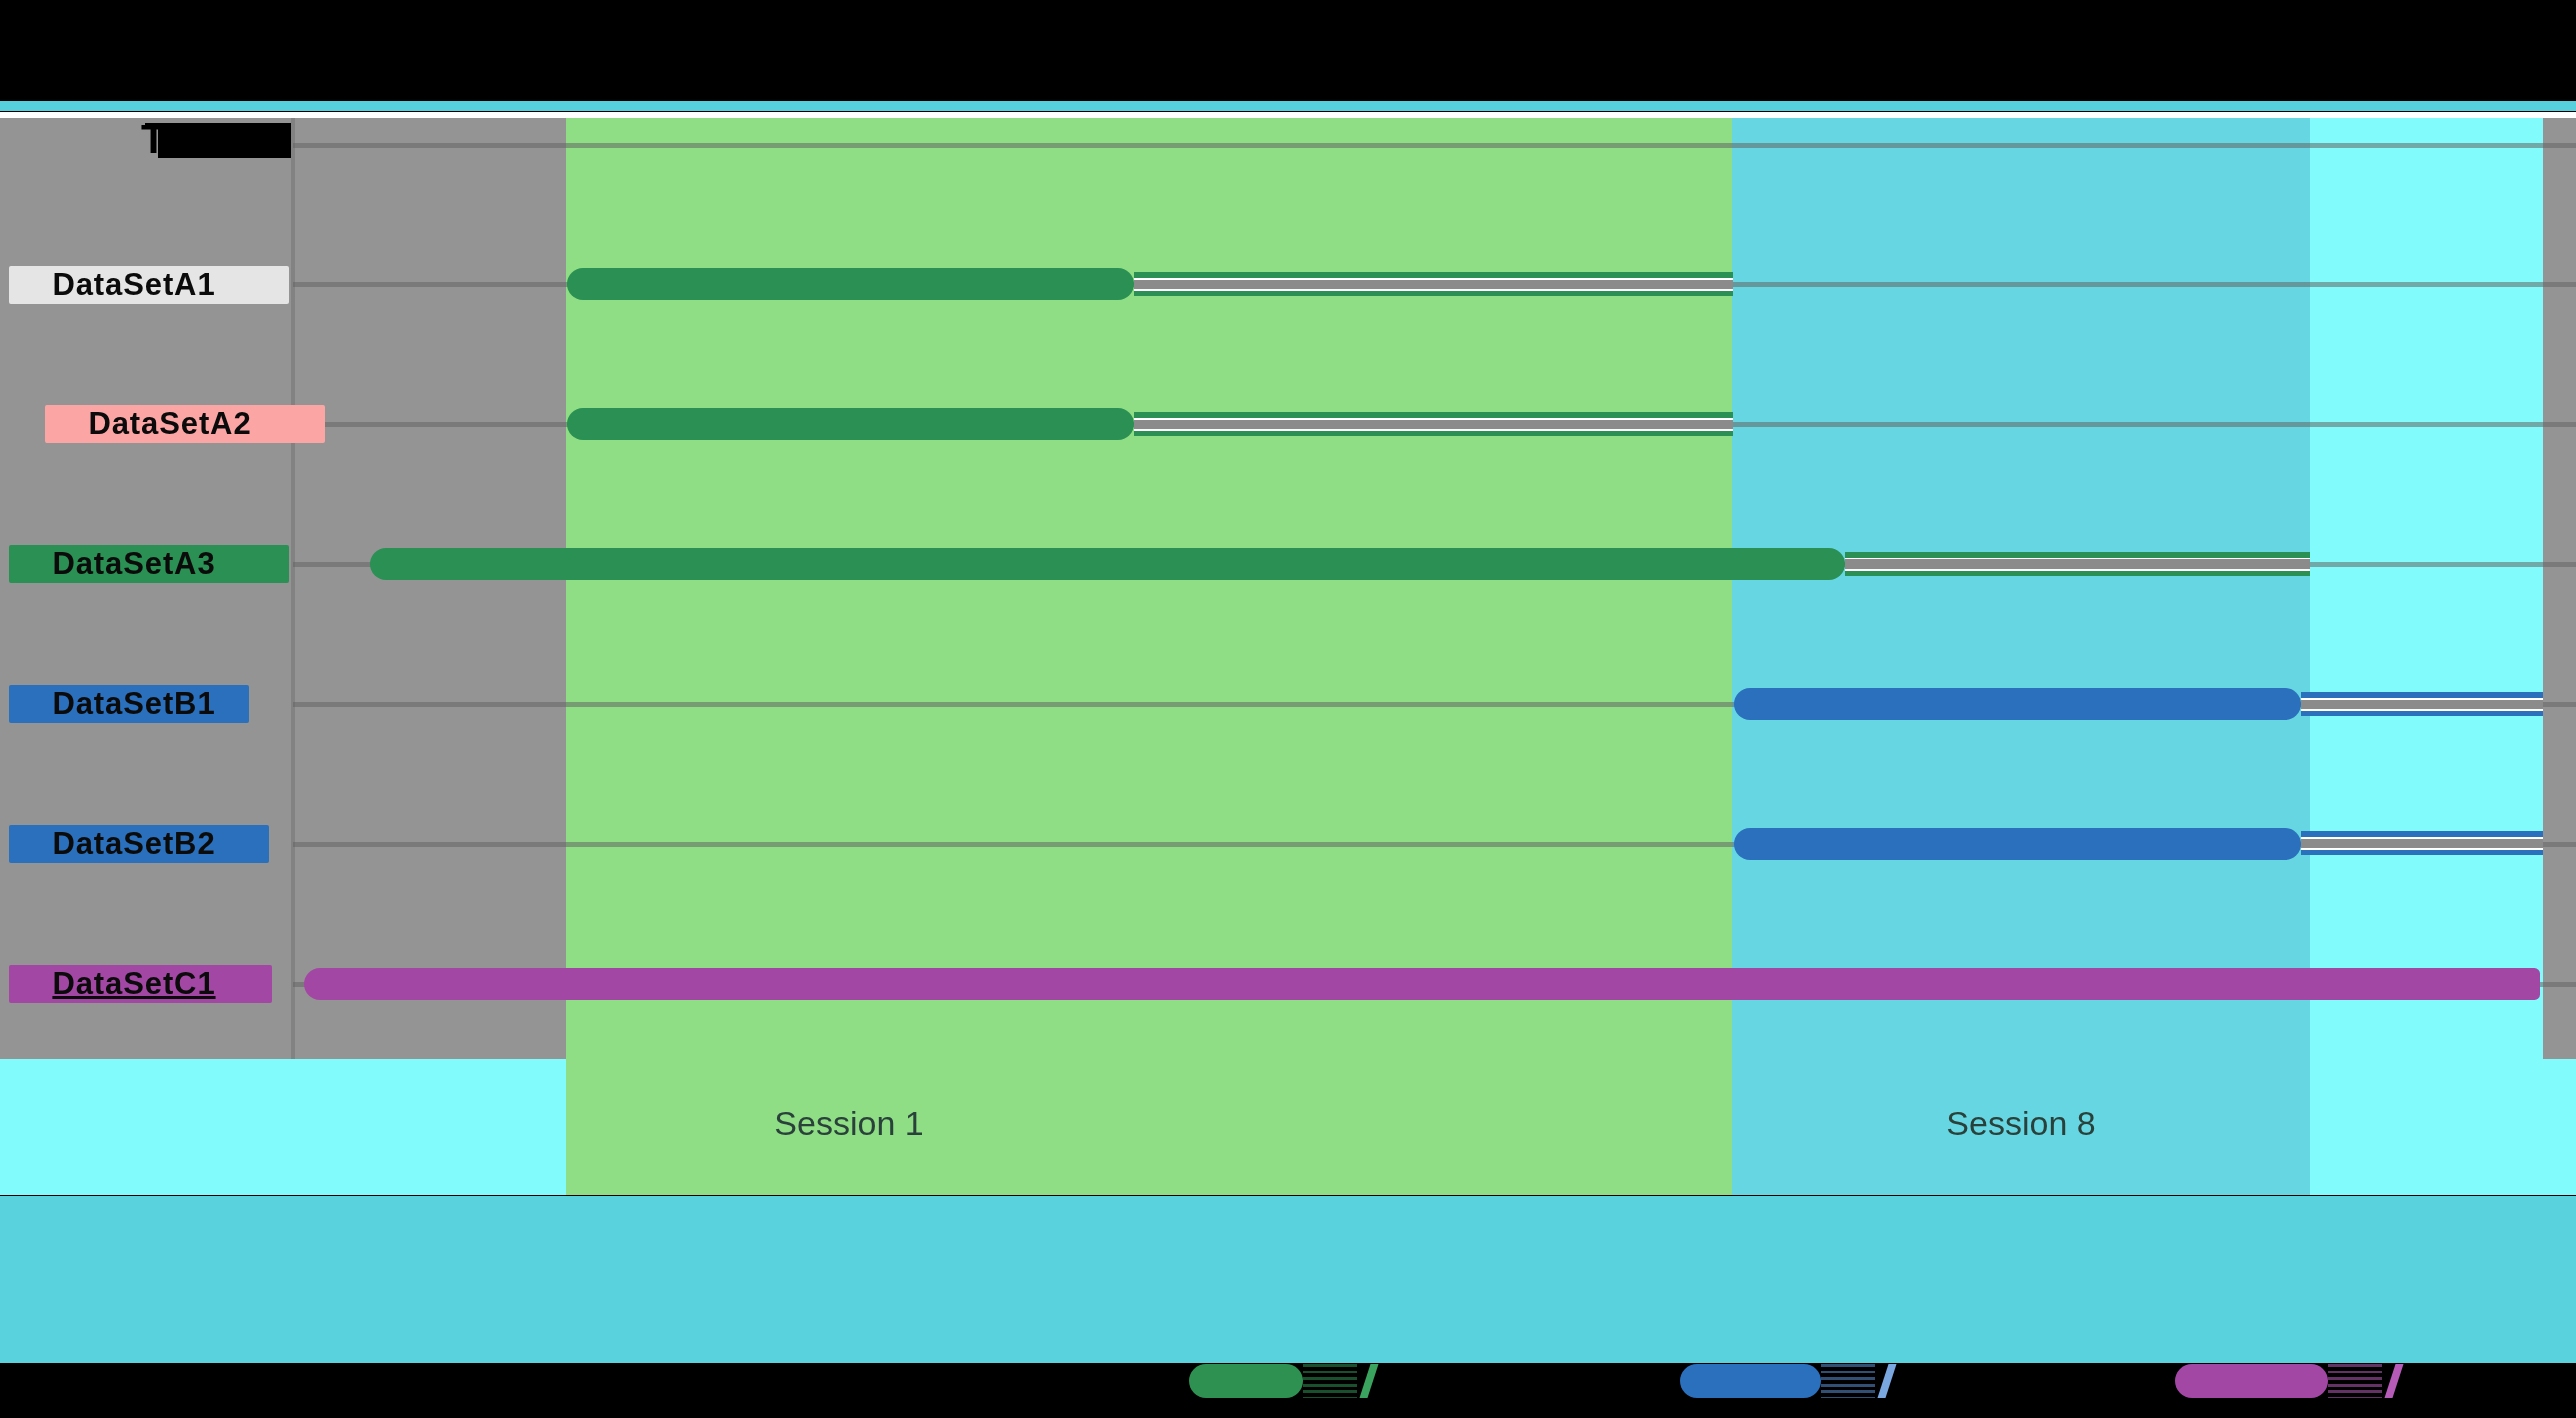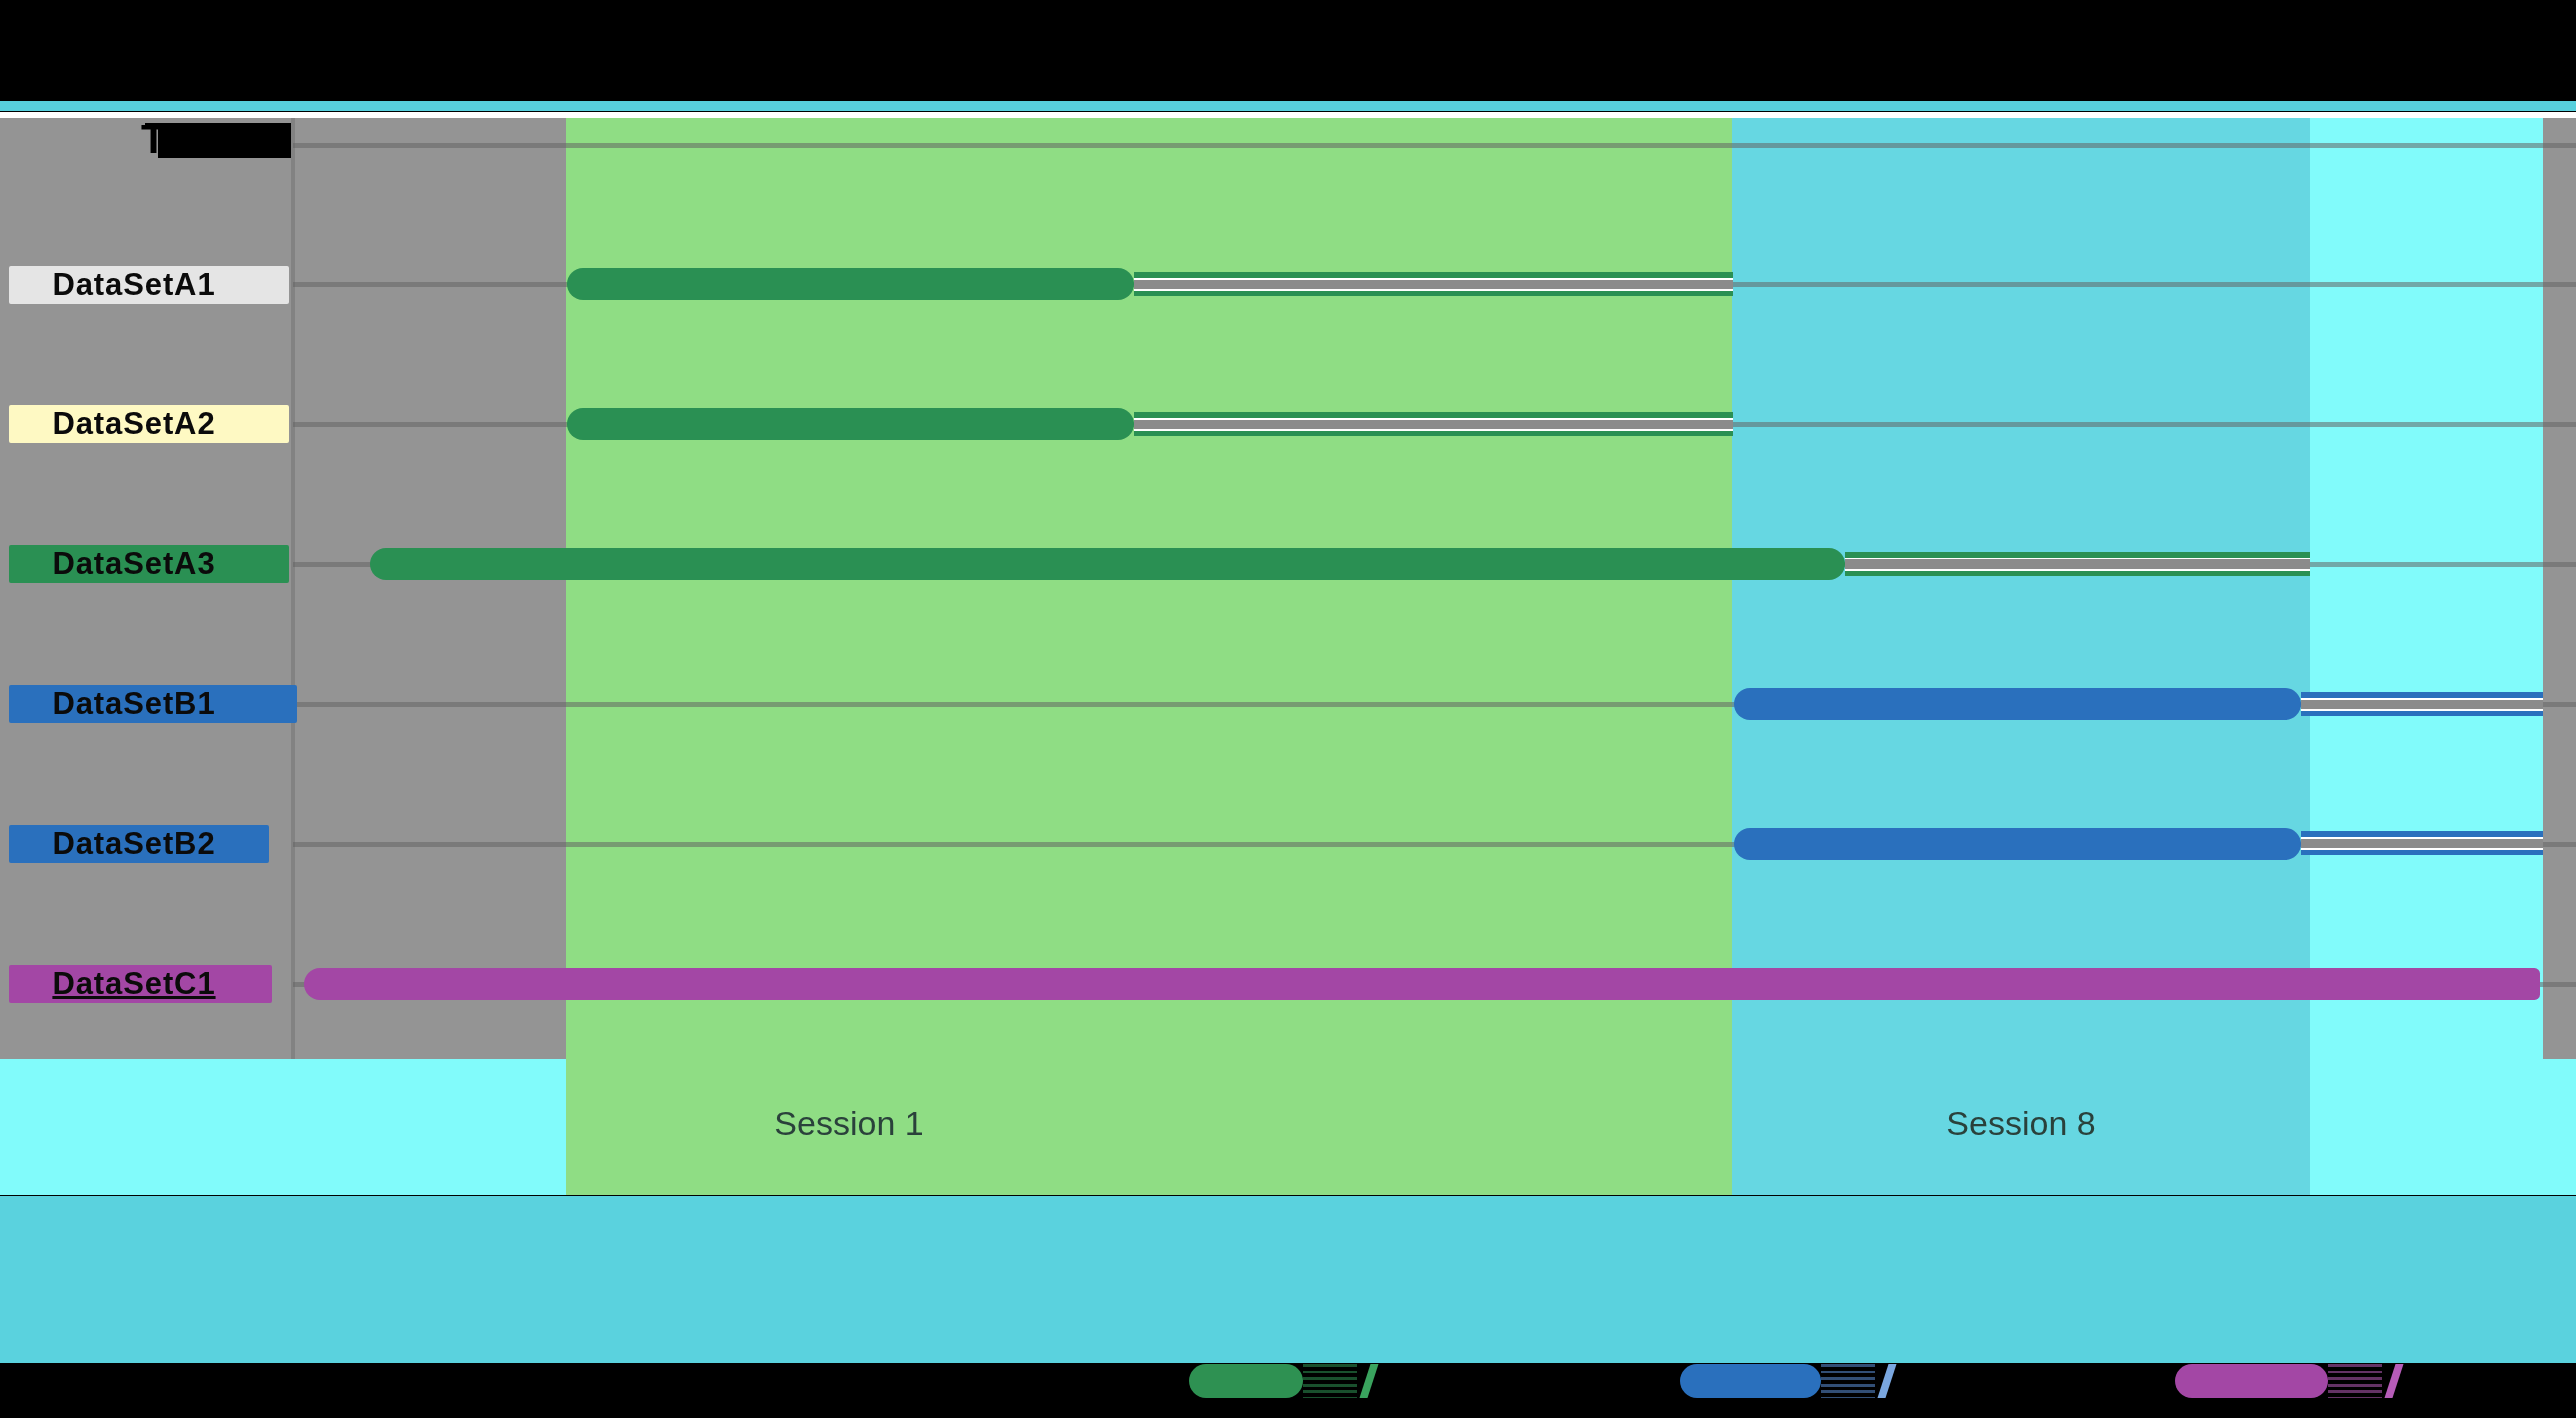--- a/index.html
+++ b/index.html
@@ -58,27 +58,27 @@
   <div class="bar" style="left:567px;top:268px;width:567px;background:#2a9053;"></div>
   <div class="bar" style="left:567px;top:408px;width:567px;background:#2a9053;"></div>
   <div class="bar" style="left:370px;top:548px;width:1475px;background:#2a9053;"></div>
   <div class="bar" style="left:1734px;top:688px;width:567px;background:#2a70bd;"></div>
   <div class="bar" style="left:1734px;top:828px;width:567px;background:#2a70bd;"></div>
   <div class="bar" style="left:304px;top:968px;width:2236px;background:#a347a5;border-radius:16px 5.6px 5.6px 16px;"></div>
 
   <div class="rowlabel" style="top:266px;width:280px;background:#e5e5e5;">
     <span>DataSetA1</span>
     </div>
-  <div class="rowlabel" style="top:405px;width:280px;background:#fef9c3;">
+  <div class="rowlabel" style="top:405px;width:280px;background:#fca5a5;margin-left:36px;">
     <span>DataSetA2</span>
     </div>
   <div class="rowlabel" style="top:545px;width:280px;background:#2a9053;">
     <span>DataSetA3</span>
     </div>
-  <div class="rowlabel" style="top:685px;width:288px;background:#2a70bd;">
+  <div class="rowlabel" style="top:685px;width:240px;background:#2a70bd;">
     <span>DataSetB1</span>
     </div>
   <div class="rowlabel" style="top:825px;width:260px;background:#2a70bd;">
     <span>DataSetB2</span>
     </div>
   <div class="rowlabel" style="top:965px;width:263px;background:#a347a5;text-decoration:underline;">
     <span>DataSetC1</span>
     </div>
 
   <div class="abs" style="left:141px;top:116px;font-size:41px;font-weight:bold;color:#000;">T</div>

